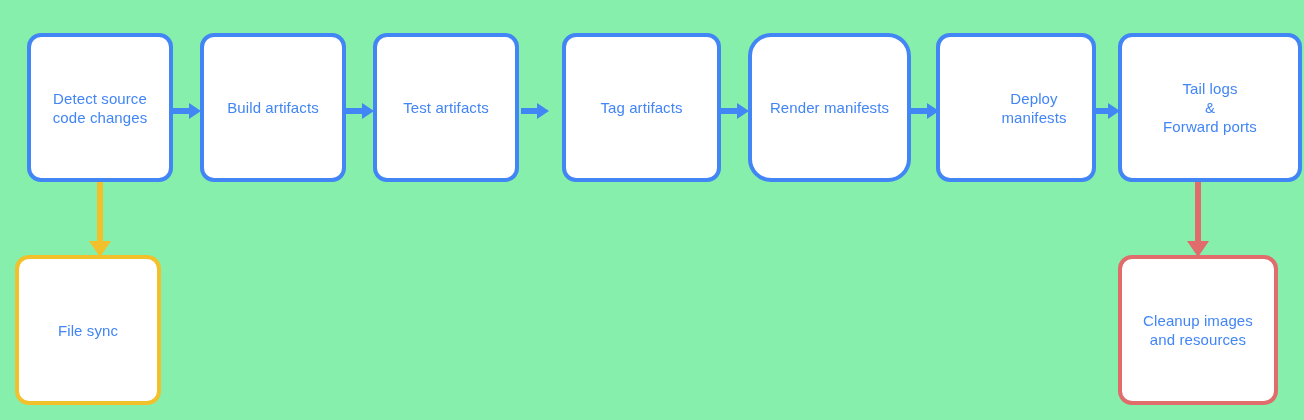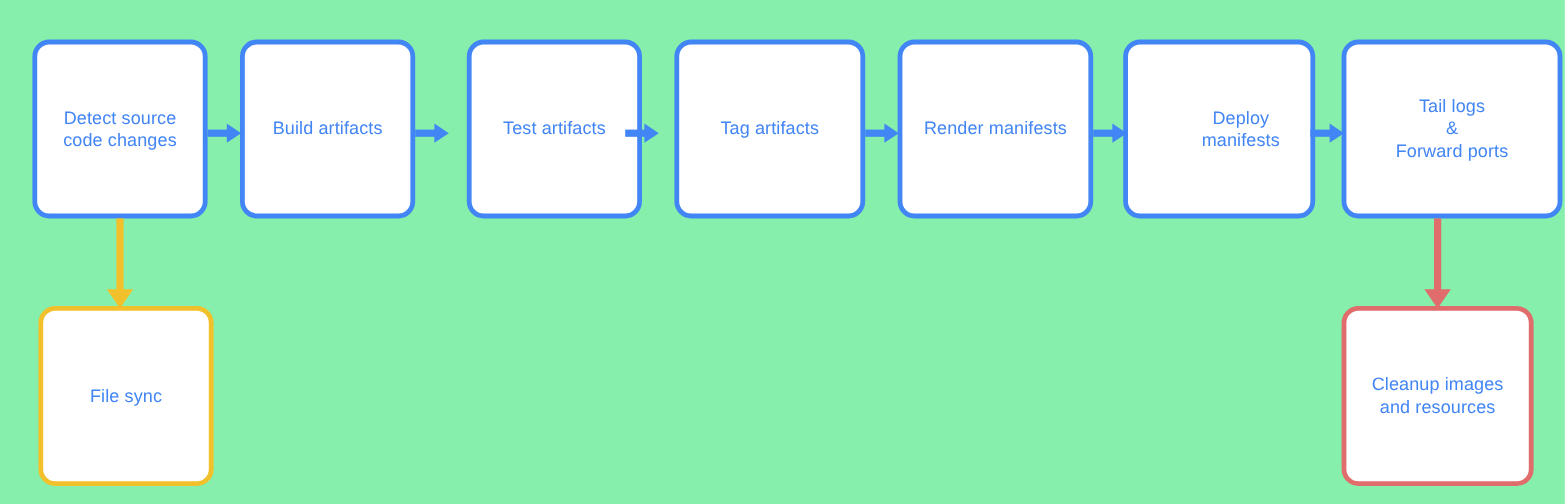--- a/index.html
+++ b/index.html
@@ -42,27 +42,27 @@
   .node.blue   { border-color: #4285F4; }
   .node.yellow { border-color: #F2C02B; }
   .node.red    { border-color: #E06C6C; }
 
   
   .row-top { top: 33px; height: 149px; width: 146px; }
   .row-bottom { top: 255px; height: 150px; width: 146px; }
 
   .n1 { left: 27px; }
   .n2 { left: 200px; }
-  .n3 { left: 389px; text-align: right; }
+  .n3 { left: 373px; text-align: right; }
   .n4 { left: 562px; width: 159px; }
-  .n5 { left: 748px; width: 163px; }
+  .n5 { left: 748px; width: 163px; border-radius: 23px; }
   .n6 { left: 936px; width: 160px; padding-left: 36px; }
   .n7 { left: 1118px; width: 184px; }
 
-  .nb1 { left: 32px; }
+  .nb1 { left: 15px; }
   .nb2 { left: 1118px; width: 160px; }
 
   
   .arrow-h {
     position: absolute;
     top: 103px;
     height: 16px;
     width: 28px;
   }
   .arrow-h .shaft {

